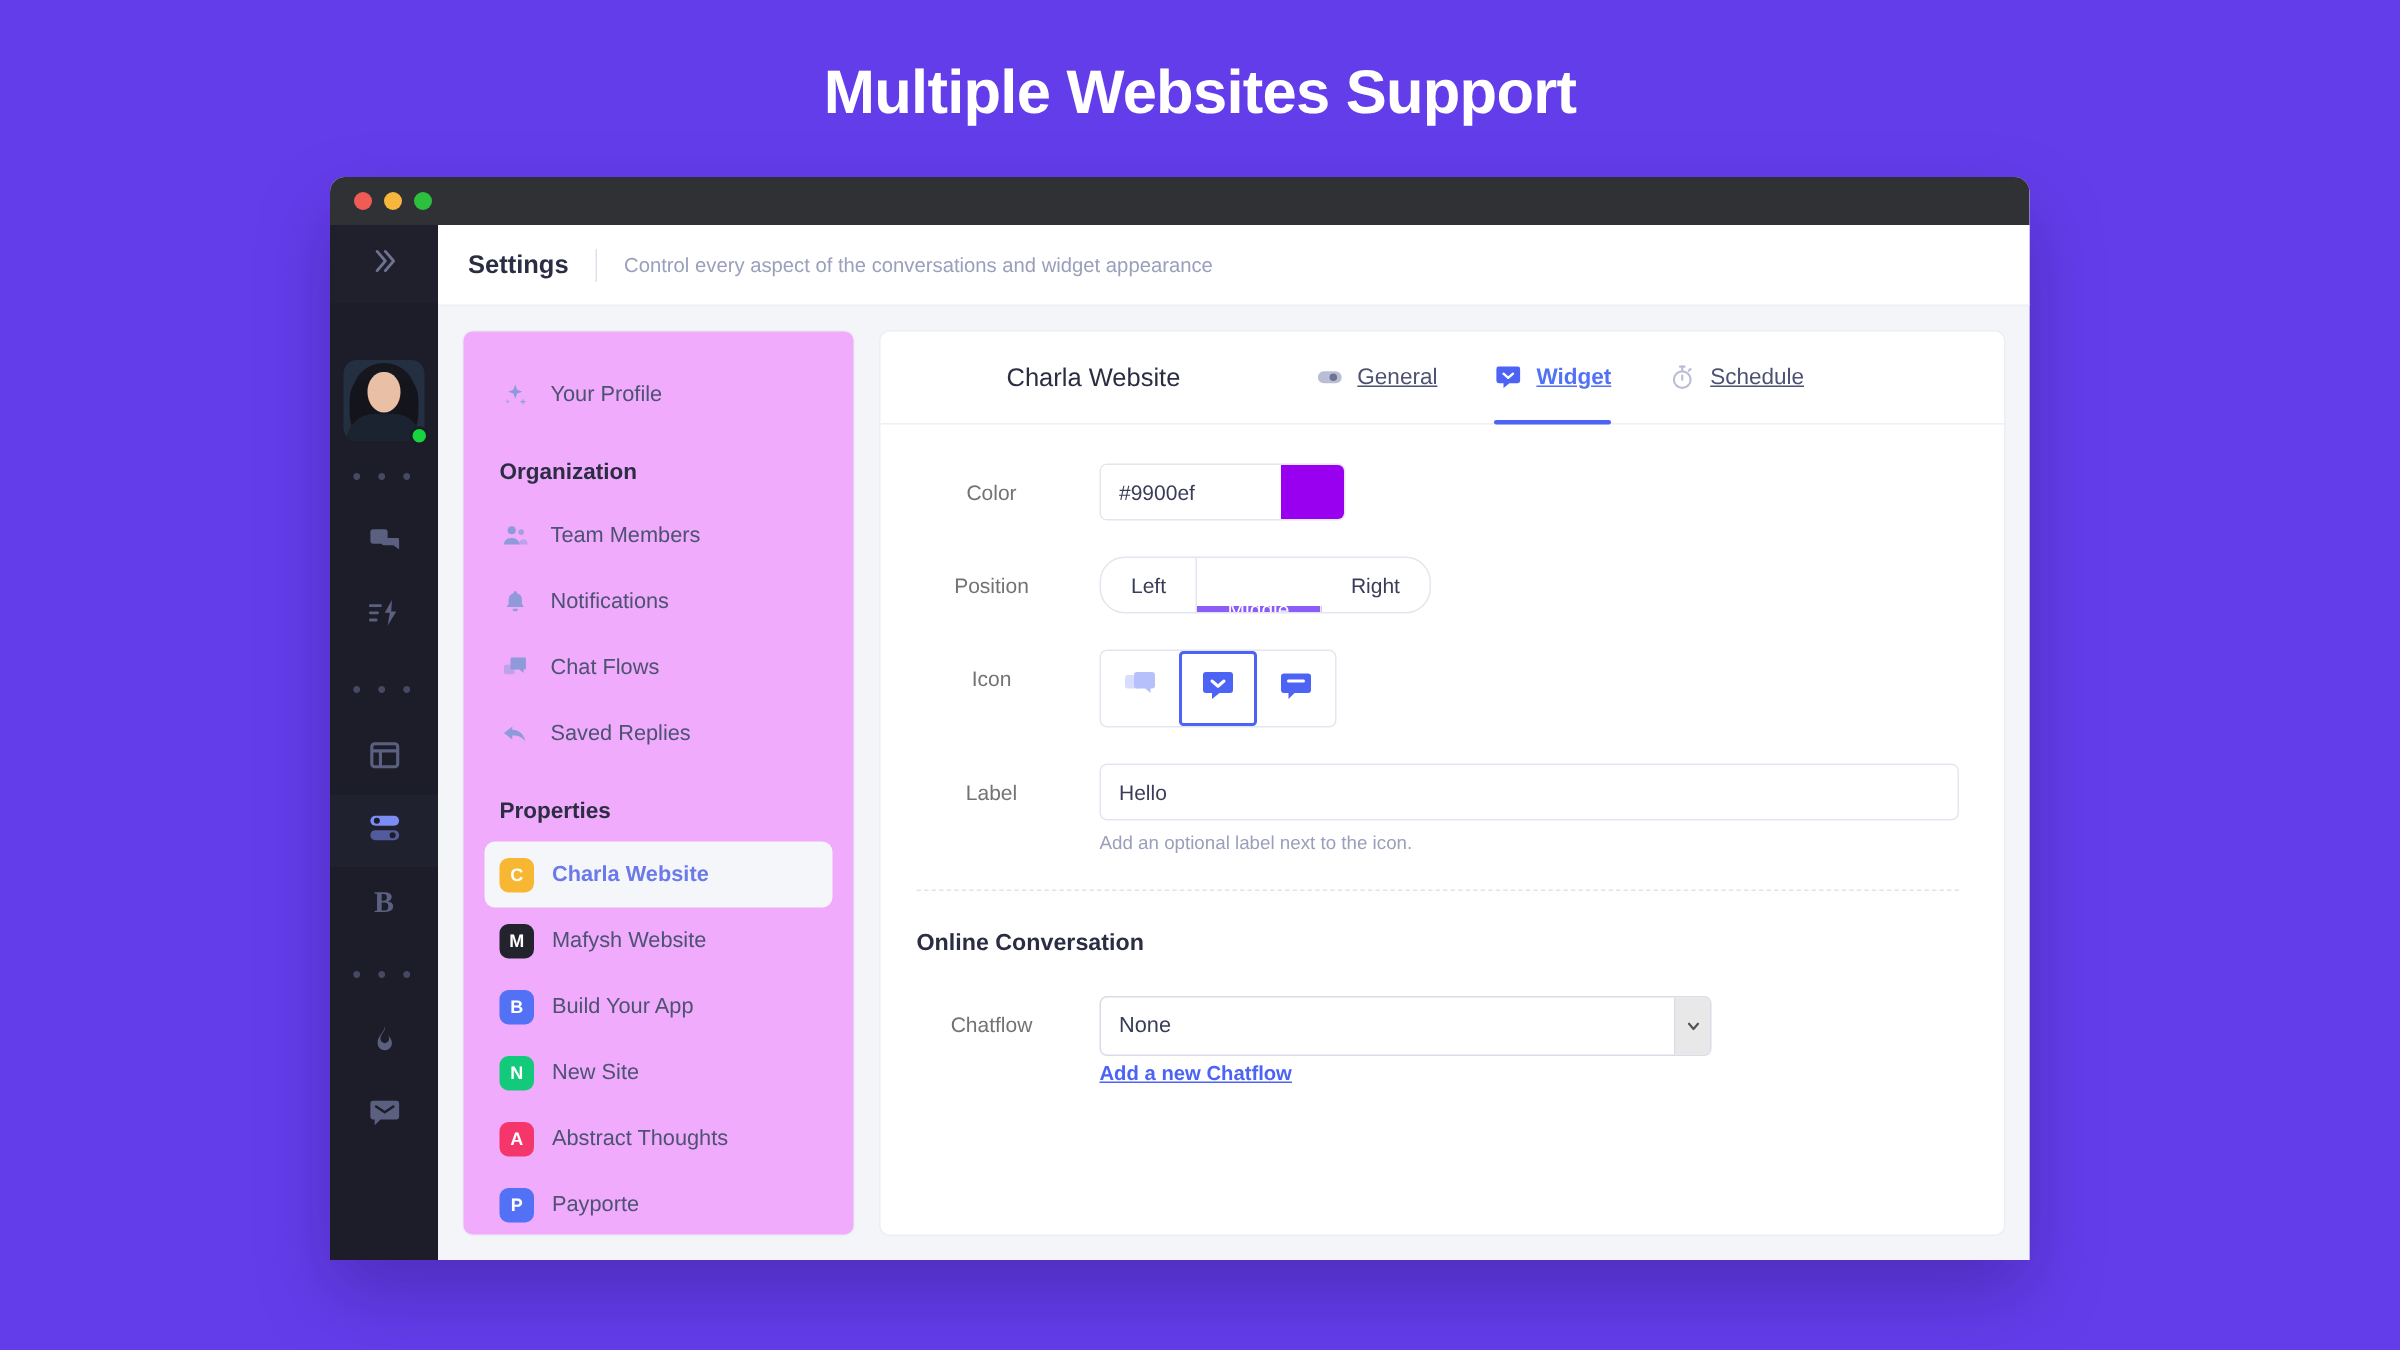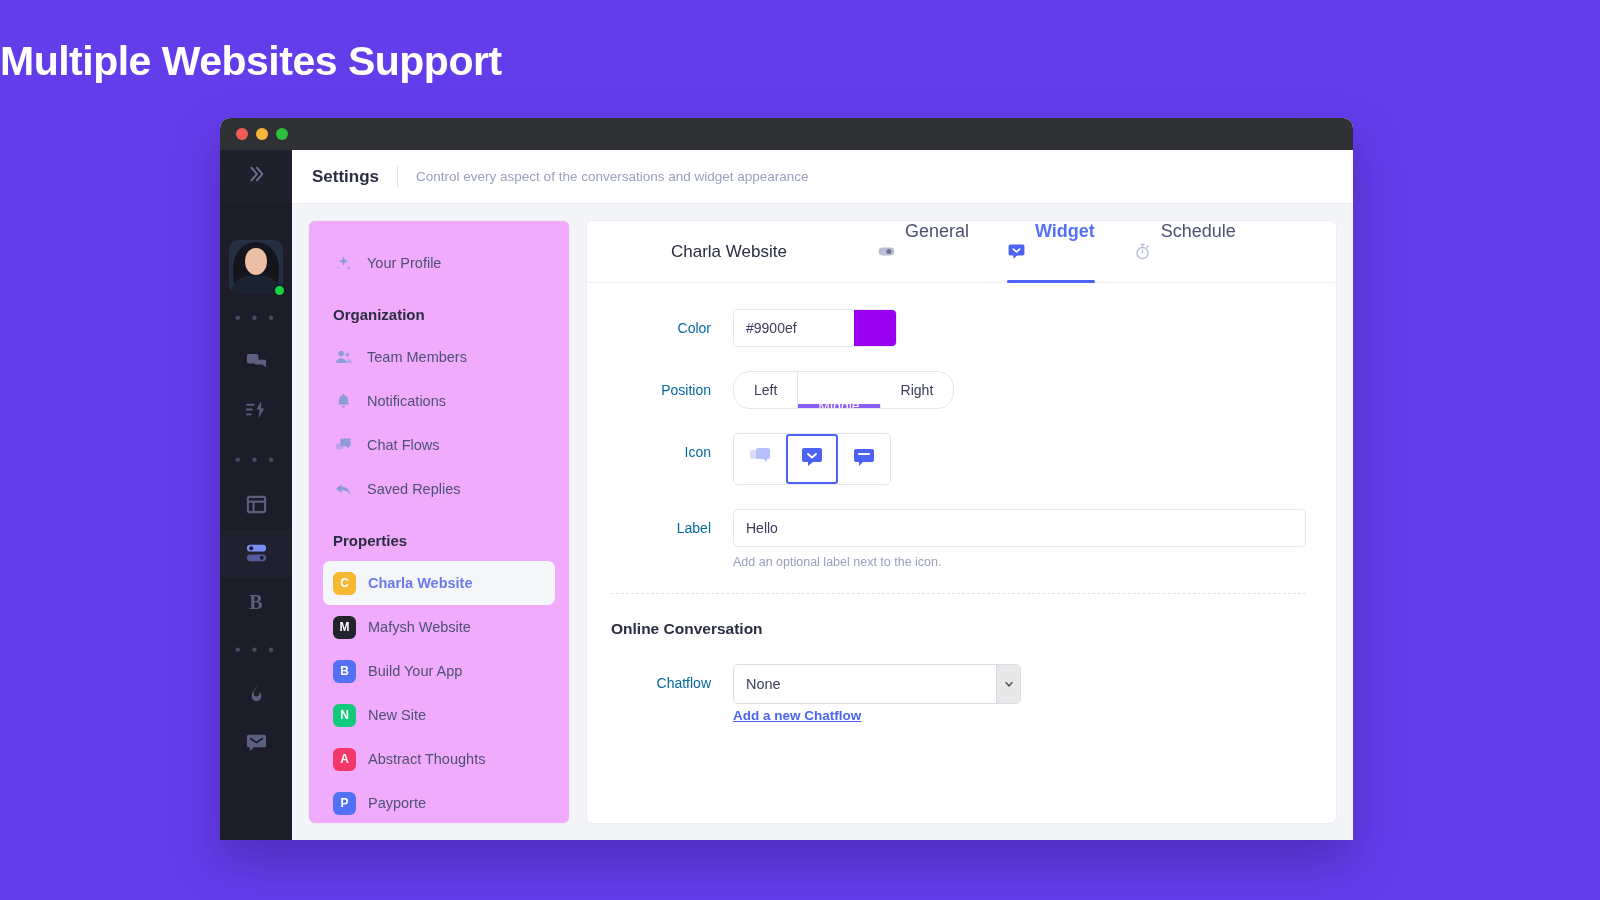--- a/index.html
+++ b/index.html
@@ -10,21 +10,21 @@
   }
   body {
     background: #643deb;
     position: relative;
   }
 
   
   .banner-title {
     position: absolute;
     top: 38px; left: 0; right: 0;
-    text-align: left;
+    text-align: center;
     color: #ffffff;
     font-size: 41px;
     font-weight: bold;
     letter-spacing: -0.5px;
   }
 
   
   .app-window {
     position: absolute;
     left: 220px; top: 118px;
@@ -235,24 +235,25 @@
     border-bottom: 1px solid #eef0f6;
     padding: 0 22px;
   }
   .detail-title {
     font-size: 17px; color: #2b2d42;
     margin-left: 62px;
     white-space: nowrap;
   }
   .tabs { display: flex; margin-left: 90px; gap: 38px; height: 100%; align-items: center; }
   .tab {
-    display: flex; gap: 9px;
-    font-size: 18px; color: #4d5273;
+    display: flex; align-items: center; gap: 9px;
+    font-size: 15px; color: #4d5273;
     height: 100%;
     position: relative;
+    text-decoration: underline;
   }
   .tab.active { color: #5271f5; font-weight: bold; }
   .tab.active::after {
     content: ''; position: absolute; left: 0; right: 0; bottom: -1px;
     height: 3px; background: #4c63f5; border-radius: 2px;
   }
   .tab .ti { display: flex; align-items: center; color: #b9bed4; }
   .tab.active .ti { color: #4c63f5; }
   .tab .ti svg { width: 19px; height: 19px; }
 
@@ -264,23 +265,23 @@
   .section-title {
     font-size: 15.5px; font-weight: bold; color: #2b2d42;
     margin-bottom: 26px;
   }
   .form-row {
     display: flex; align-items: flex-start;
     margin-bottom: 24px;
   }
   .form-label {
     width: 122px; flex: 0 0 122px;
-    text-align: right;
+    text-align: center;
     padding-right: 22px;
-    font-size: 14px; color: #0369a1;
+    font-size: 14px; color: #737373;
     line-height: 38px;
   }
   .form-field { flex: 1; min-width: 0; }
   .hint { font-size: 12.5px; color: #9aa0bb; margin-top: 8px; }
   .link { font-size: 13.5px; color: #4c63f5; font-weight: bold; margin-top: 4px; display: inline-block; }
 
   .color-input-wrap {
     display: inline-flex;
     width: 164px; height: 38px;
     border: 1px solid #e3e6ef;
@@ -341,21 +342,21 @@
     border-radius: 5px;
     padding: 0 12px;
     font-size: 14px; color: #3a3d57;
     outline: none;
     background: #fff;
     font-family: "Liberation Sans", sans-serif;
   }
 
   .select-wrap {
     position: relative;
-    width: 288px; height: 40px;
+    width: 408px; height: 40px;
   }
   .select-wrap select {
     width: 100%; height: 100%;
     border: 1px solid #d9dce6;
     border-radius: 5px;
     padding: 0 12px;
     font-size: 14.5px; color: #3a3d57;
     background: #fff;
     -webkit-appearance: none; appearance: none;
     outline: none;

